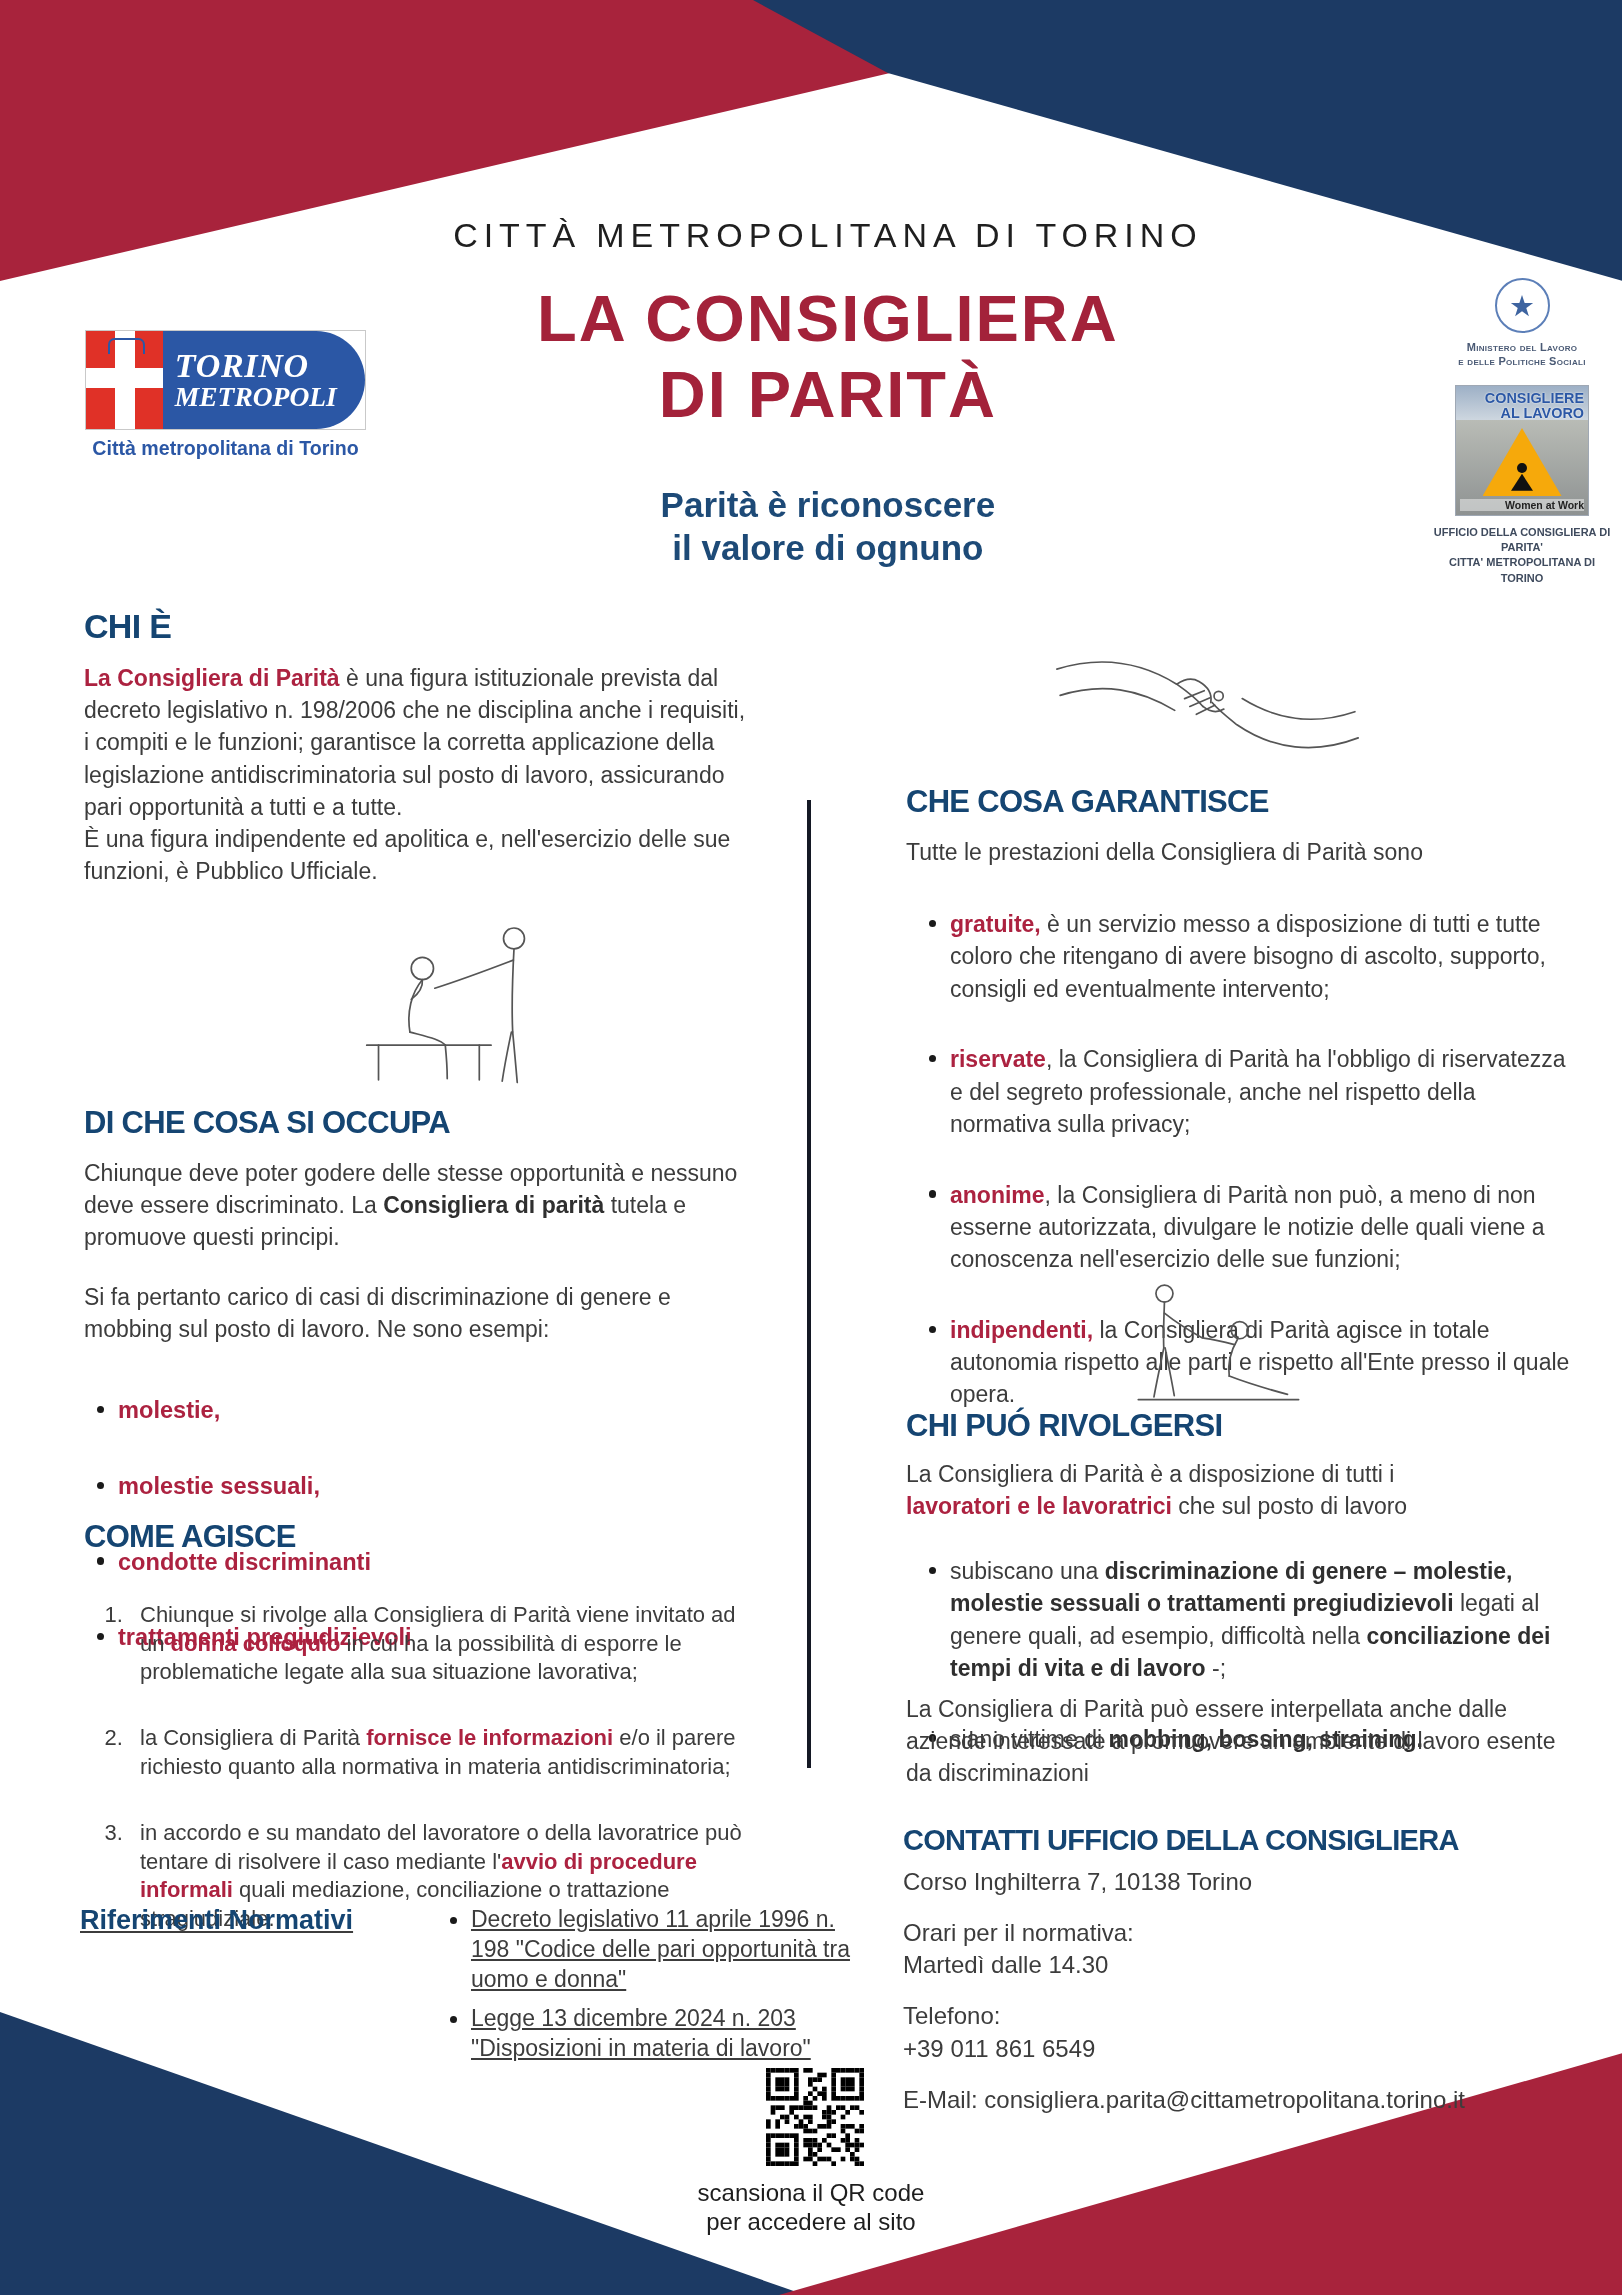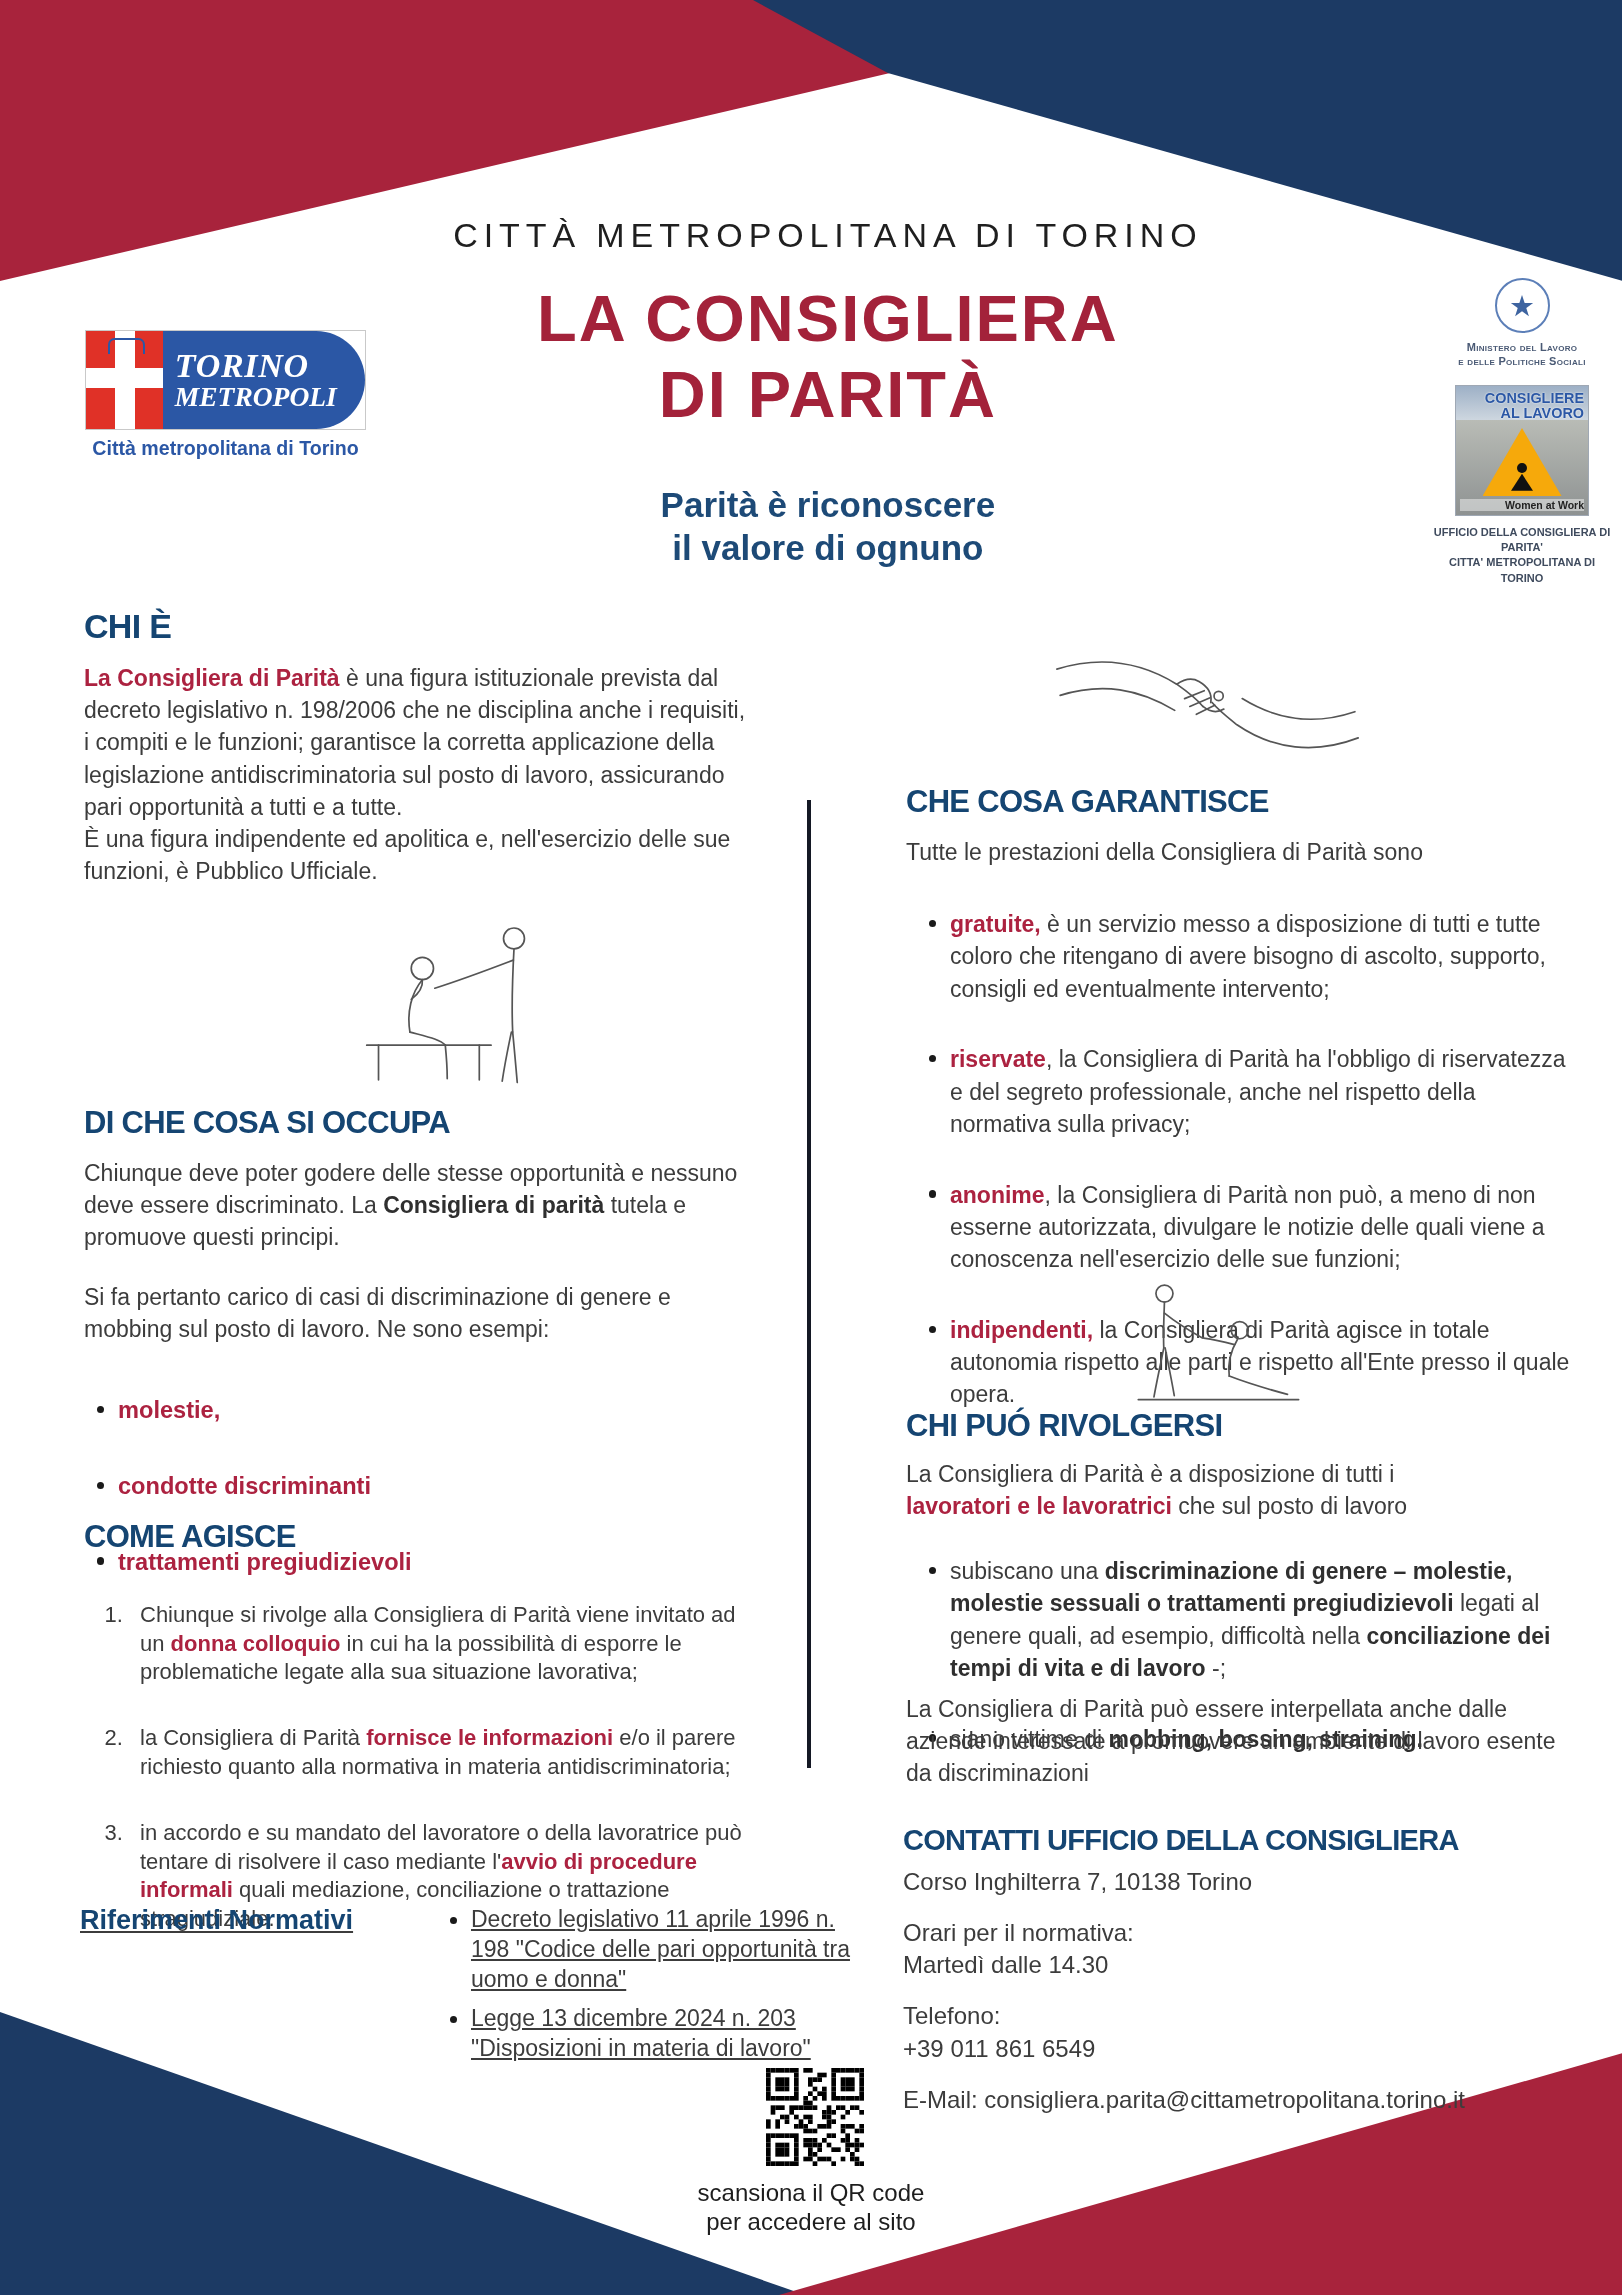--- a/index.html
+++ b/index.html
@@ -145,20 +145,21 @@
     <path d="M344 75 C310 88 265 105 224 118"></path>
     <path d="M343 185 C346 215 348 240 350 262"></path>
     <path d="M341 185 C334 218 330 240 327 260"></path>
   </svg>
 
   <div class="h2" style="left:84px;top:1105px;">DI CHE COSA SI OCCUPA</div>
   <div class="body" style="left:84px;top:1157px;width:667px;"><span>Chiunque deve poter godere delle stesse opportunità e nessuno deve essere discriminato. La </span><span class="em-bold">Consigliera di parità</span><span> tutela e promuove questi principi.</span></div>
   <div class="body" style="left:84px;top:1281px;width:667px;">Si fa pertanto carico di casi di discriminazione di genere e mobbing sul posto di lavoro. Ne sono esempi:</div>
   <ul class="dots reds body" style="left:84px;top:1362px;width:654px;">
     <li><span class="em-red">molestie</span><span>,</span></li>
+    <li><span class="em-red">molestie sessuali</span><span>,</span></li>
     <li><span class="em-red">condotte discriminanti</span></li>
     <li><span class="em-red">trattamenti pregiudizievoli</span></li>
   </ul>
 
   <div class="h2" style="left:84px;top:1519px;">COME AGISCE</div>
   <ol class="nums body" style="left:98px;top:1569px;width:661px;">
     <li><span class="n">1.</span><span><span>Chiunque si rivolge alla Consigliera di Parità viene invitato ad un </span><span class="em-red">donna colloquio</span><span> in cui ha la possibilità di esporre le problematiche legate alla sua situazione lavorativa;</span></span></li>
     <li><span class="n">2.</span><span><span>la Consigliera di Parità </span><span class="em-red">fornisce le informazioni</span><span> e/o il parere richiesto quanto alla normativa in materia antidiscriminatoria;</span></span></li>
     <li><span class="n">3.</span><span><span>in accordo e su mandato del lavoratore o della lavoratrice può tentare di risolvere il caso mediante l'</span><span class="em-red">avvio di procedure informali</span><span> quali mediazione, conciliazione o trattazione stragiudiziale.</span></span></li>
   </ol>

